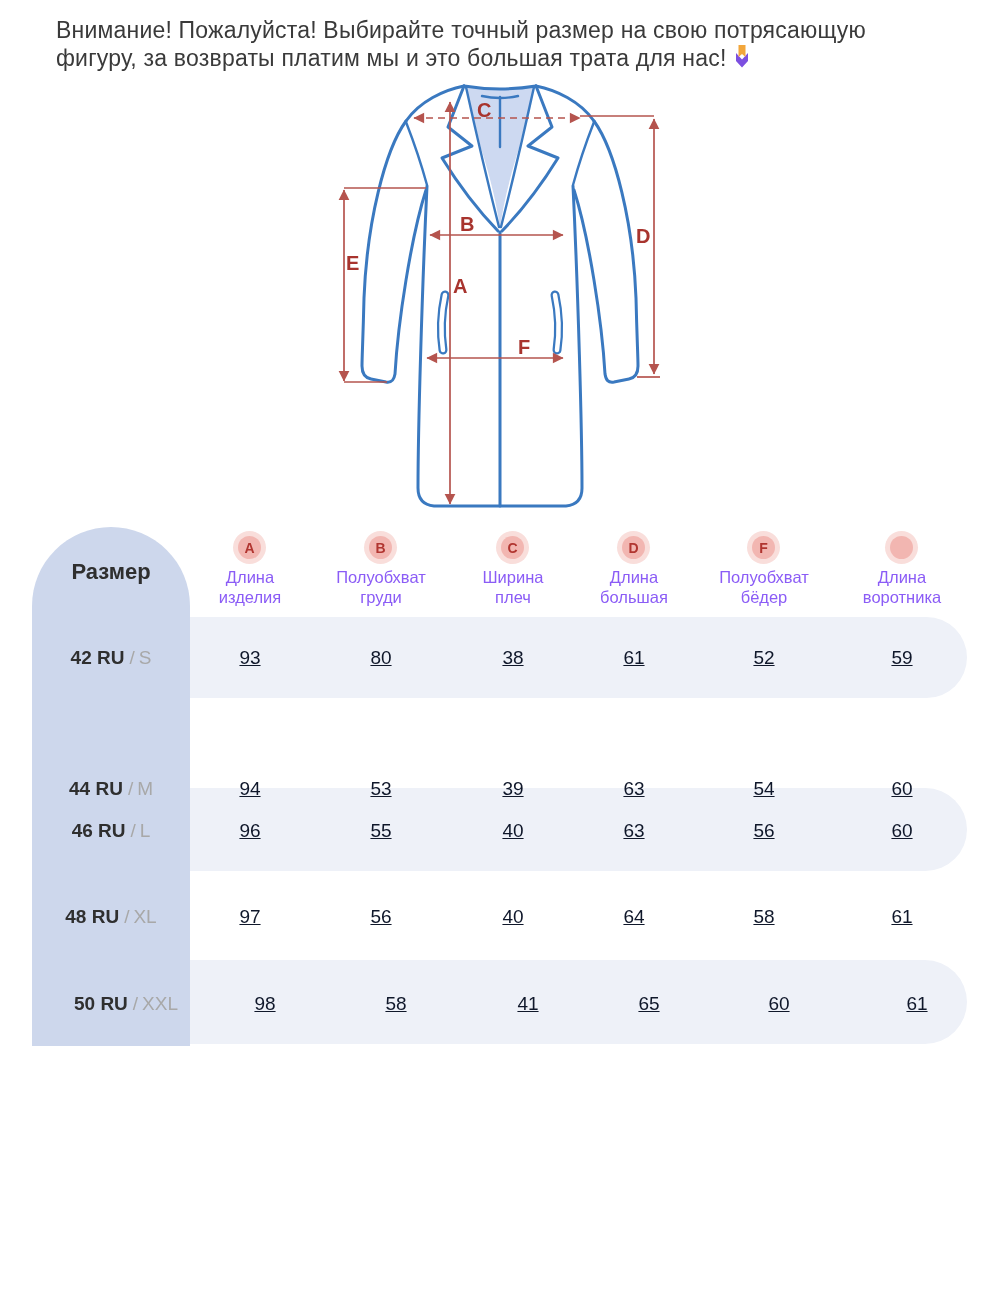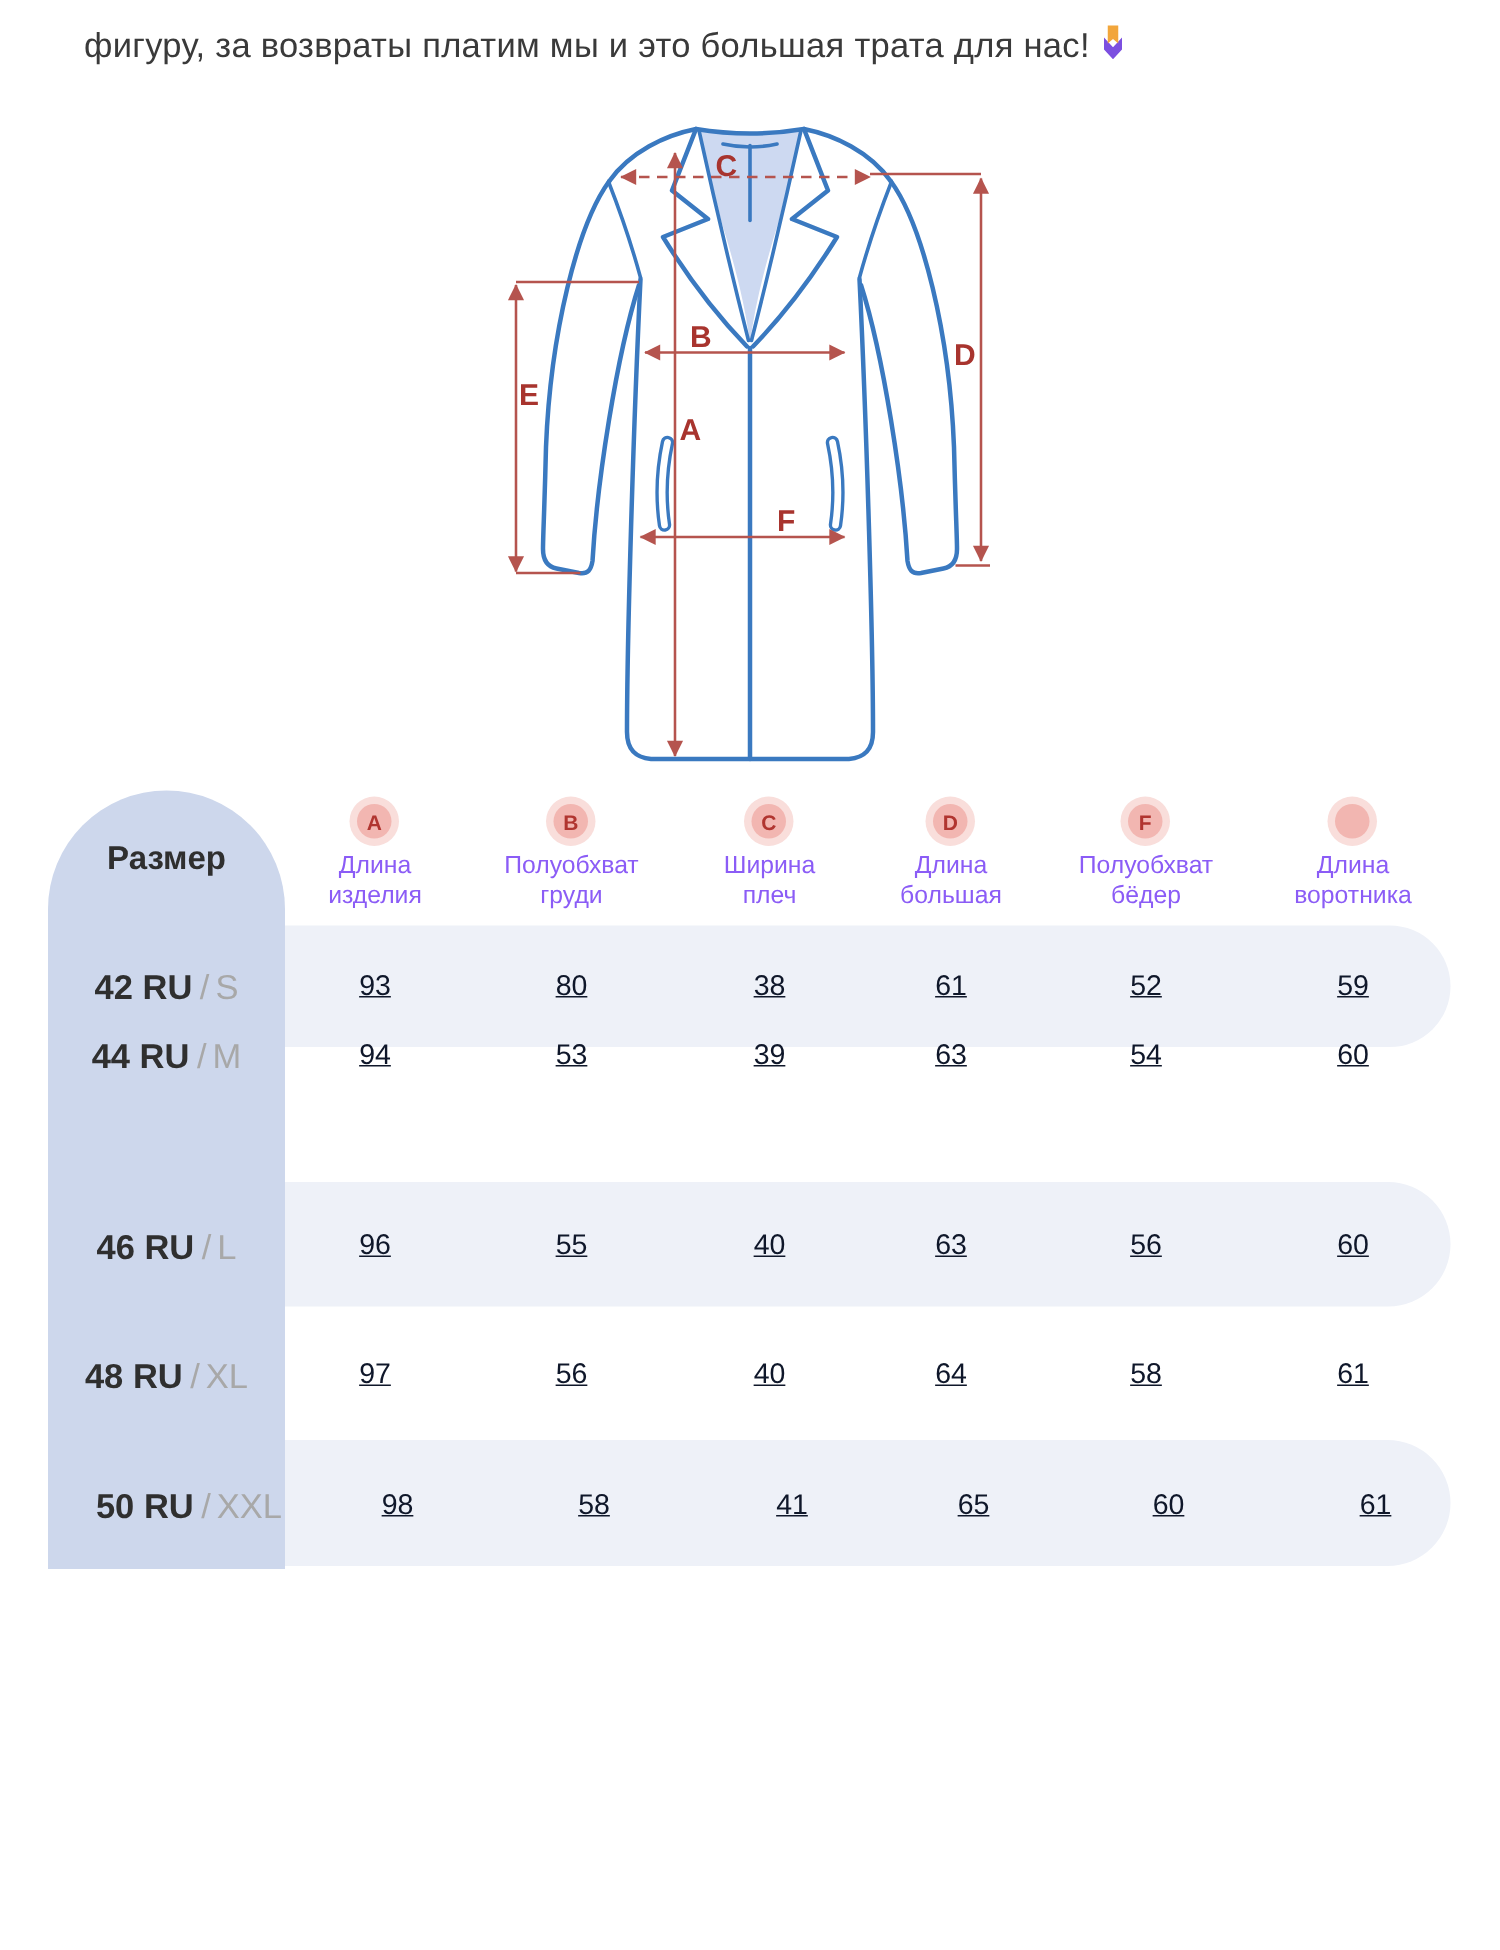--- a/index.html
+++ b/index.html
@@ -35,35 +35,36 @@
                display:flex;align-items:center;justify-content:center;
                font-size:14px;font-weight:bold;color:#b13530;}
   .bA{left:233px;} .bB{left:364px;} .bC{left:496px;} .bD{left:617px;} .bE{left:747px;} .bF{left:885px;}
 
   .col-label{position:absolute;top:567px;width:120px;text-align:center;
              font-size:16.5px;line-height:20px;color:#8b5cf6;}
   .col-label span{display:block;}
   .c0{left:190px;} .c1{left:321px;} .c2{left:453px;} .c3{left:574px;} .c4{left:704px;} .c5{left:842px;}
 
   .size-label{position:absolute;left:32px;width:158px;text-align:center;
-              font-size:23px;color:#2f2f2f;height:26px;line-height:26px;}
+              font-size:19px;color:#2f2f2f;height:26px;line-height:26px;}
   .size-label b{font-weight:bold;}
   .size-label .muted{color:#a8a8a8;margin-left:5px;}
   .size-label .muted .i{margin-left:4px;}
-  .r0{top:645px;} .r1{top:691px;} .r2{top:818px;} .r3{top:904px;} .r4{top:991px;padding-left:15px;}
+  .r0{top:645px;} .r1{top:776px;} .r2{top:818px;} .r3{top:904px;} .r4{top:991px;padding-left:15px;}
 
   .val{position:absolute;width:120px;height:26px;line-height:26px;text-align:center;
        font-size:19px;color:#0f172a;text-decoration:underline;}
 </style>
 </head>
 <body>
 
 <div id="canvas">
 
   <div class="notice">
+    <span class="nl">Внимание! Пожалуйста! Выбирайте точный размер на свою потрясающую</span>
     <span class="nl">
       <span>фигуру, за возвраты платим мы и это большая трата для нас!</span><svg class="ribbon" width="18" height="26" viewBox="0 0 18 26">
         <path d="M3,9 L9,15.5 L15,9 L15,17 L9,23.5 L3,17 Z" fill="#7c4fe0"></path>
         <path d="M5.5,1 H12.5 V13 L9,10 L5.5,13 Z" fill="#f2a63b"></path>
       </svg>
     </span>
   </div>
 
   <svg class="coat" width="410" height="455" viewBox="295 75 410 455">
     <defs>

